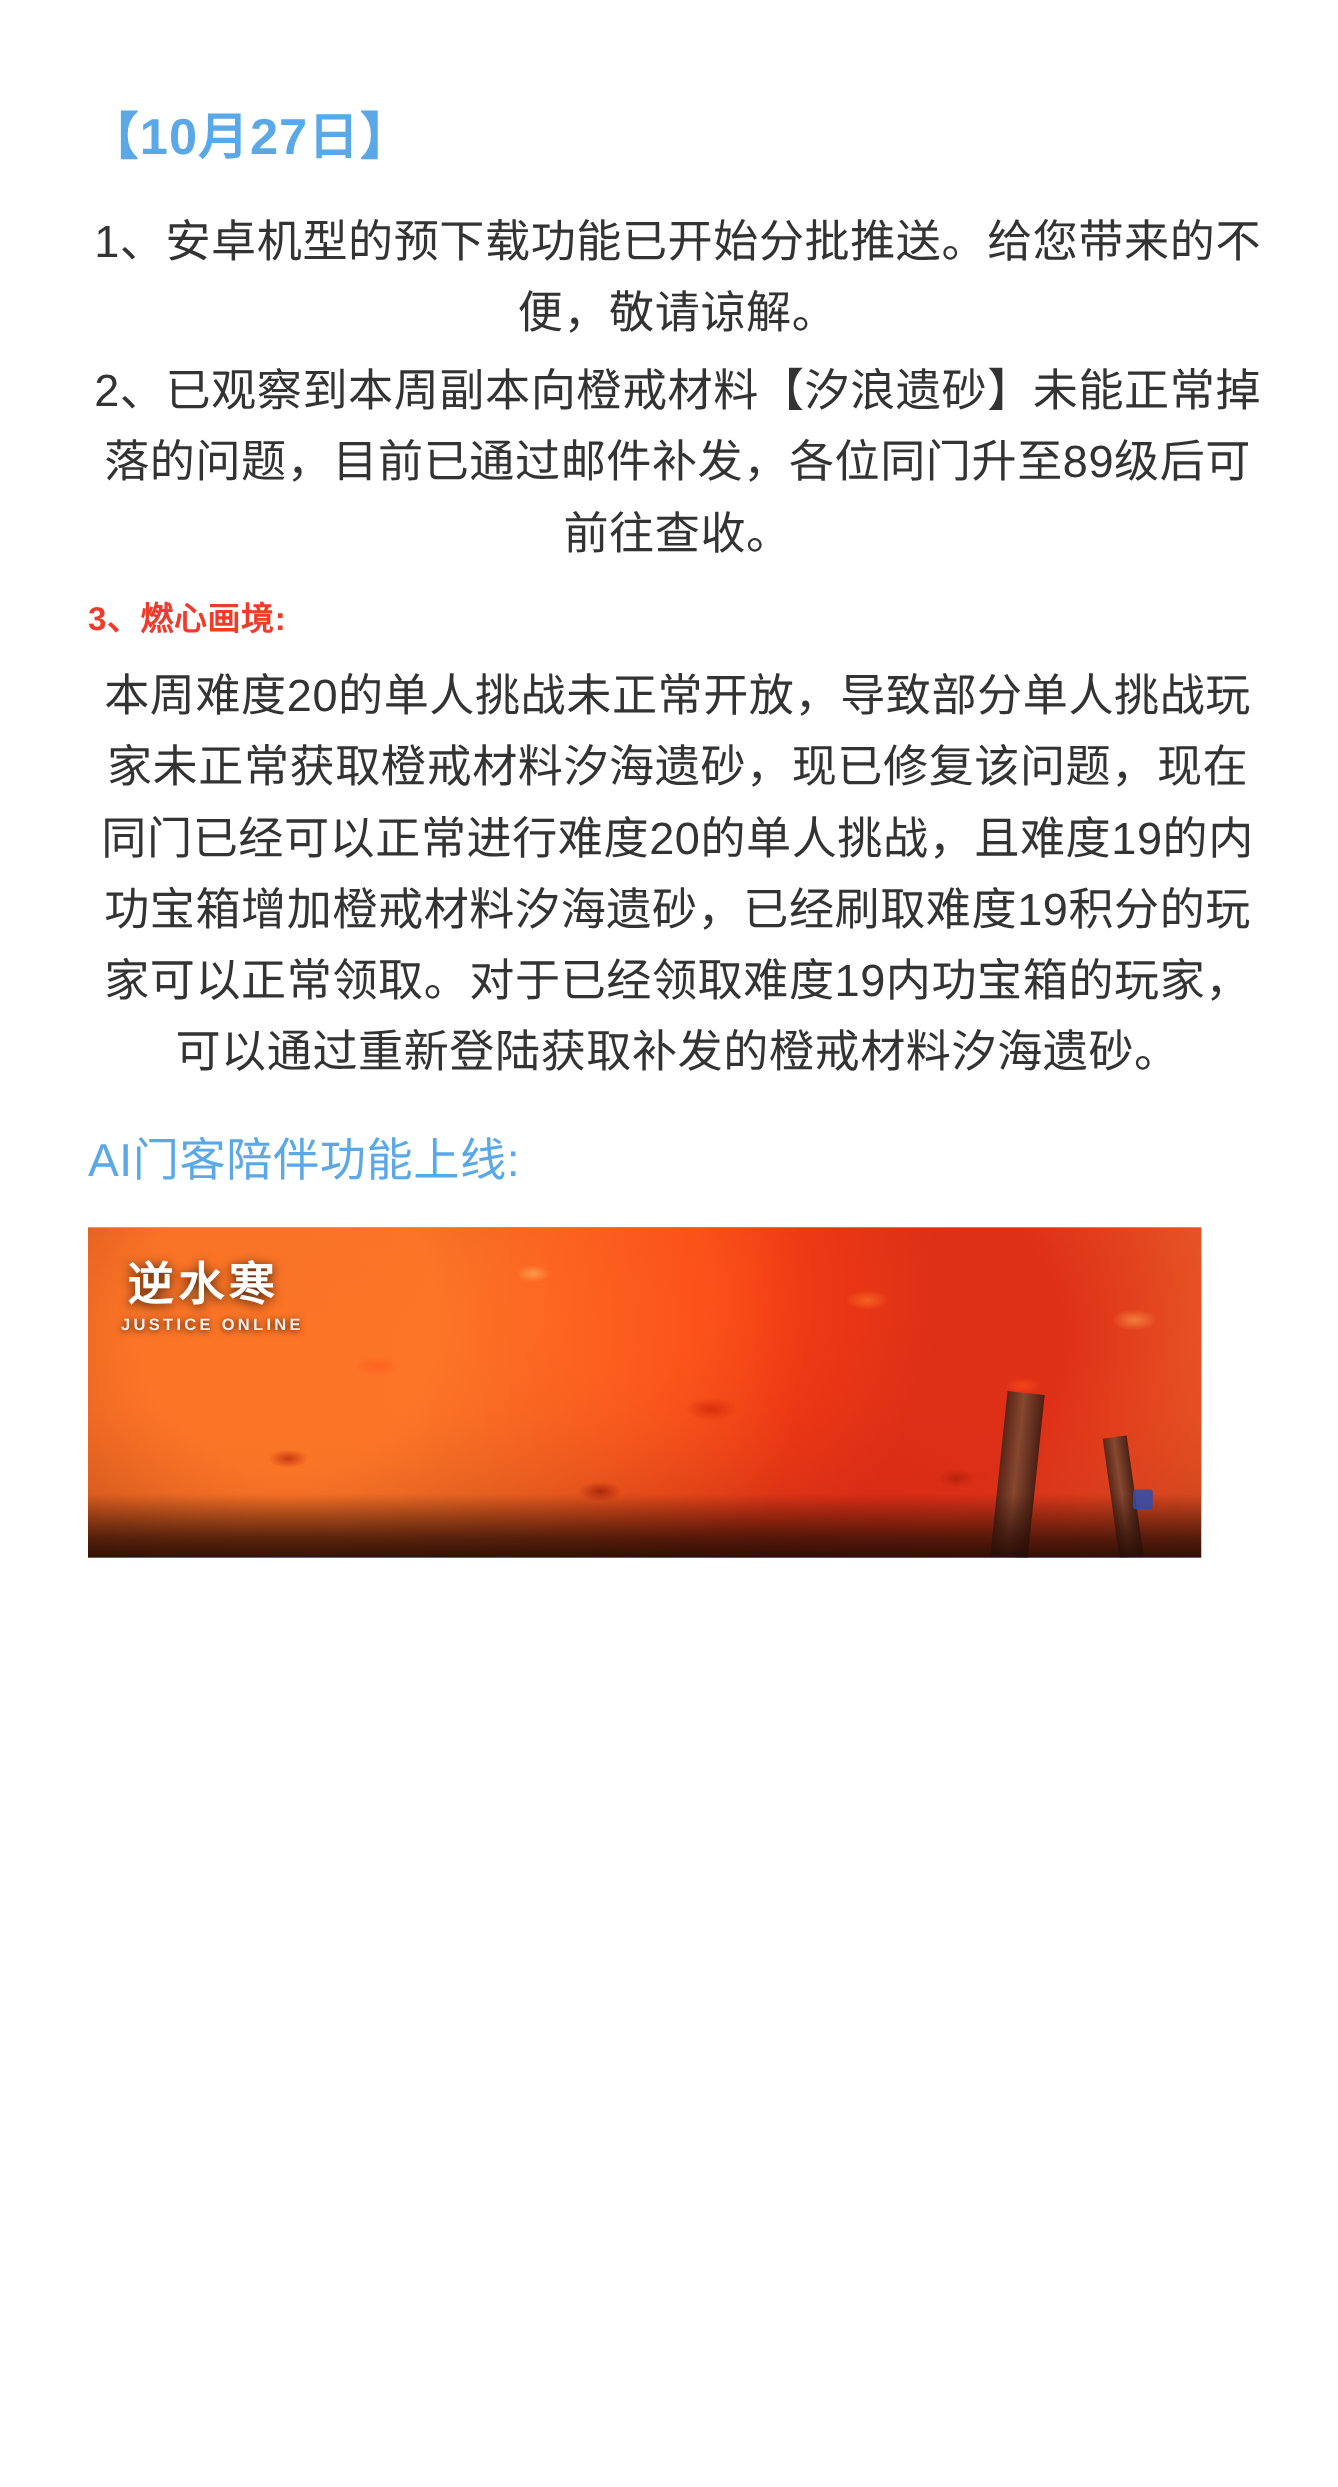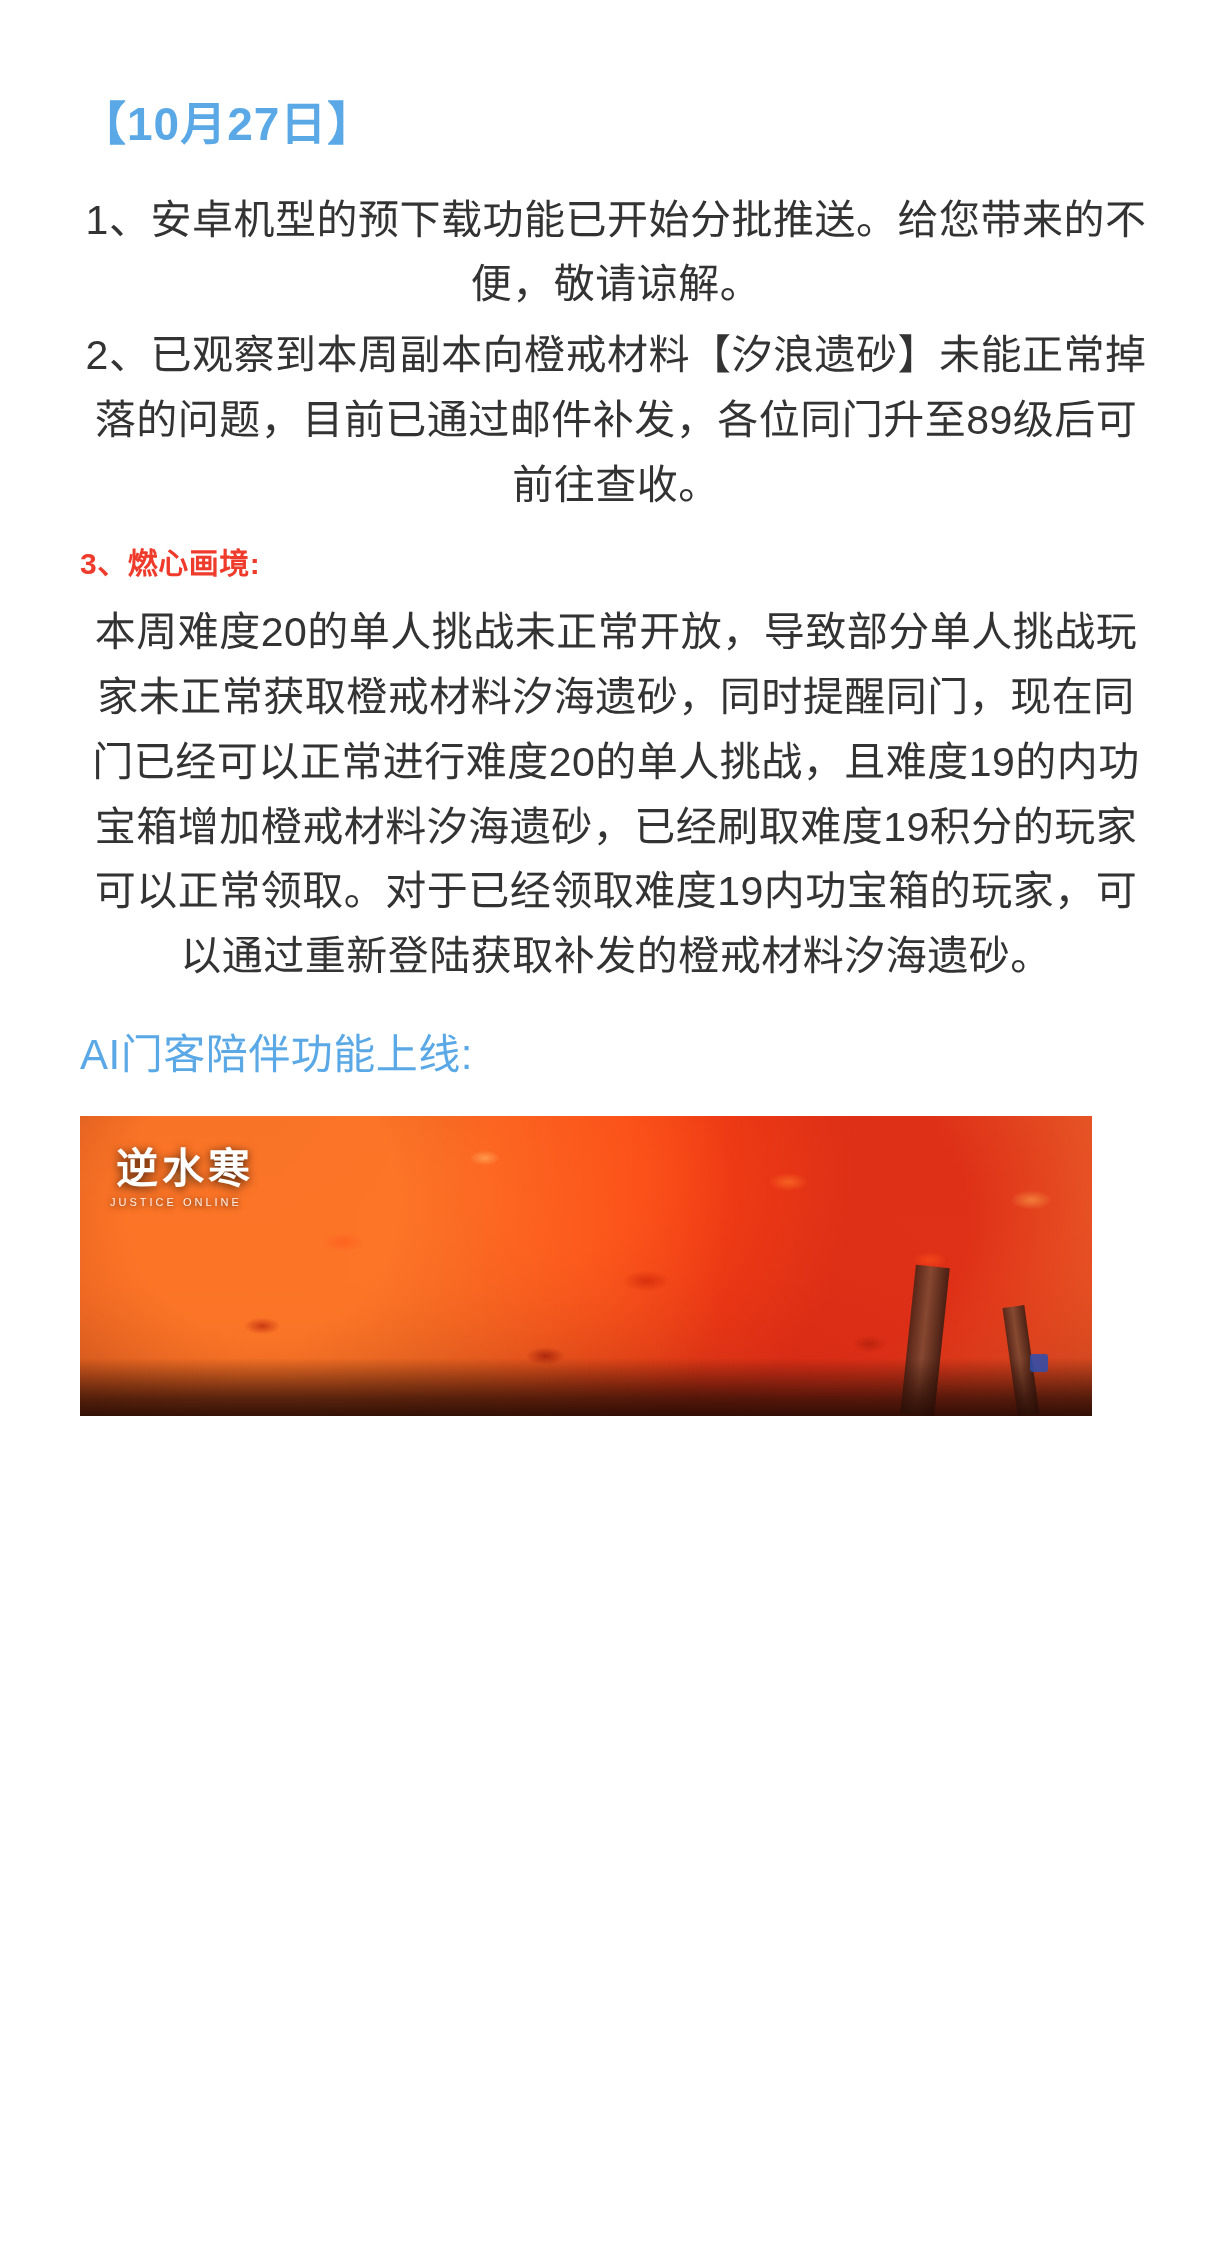--- a/index.html
+++ b/index.html
@@ -133,23 +133,24 @@
     font-size: 42px;
     letter-spacing: 4px;
     text-shadow: 0 2px 10px rgba(0,0,0,.75);
     line-height: 1;
   }
   .banner .logo-sub {
     position: absolute;
     left: 30px;
     top: 80px;
     color: rgba(255,255,255,.9);
-    font-size: 11px;
+    font-size: 15px;
     letter-spacing: 3px;
     text-shadow: 0 1px 6px rgba(0,0,0,.8);
+    font-weight: bold;
   }
   .banner .accent-dot {
     position: absolute;
     right: 44px;
     bottom: 44px;
     width: 18px;
     height: 18px;
     background: #2c4fb0;
     border-radius: 3px;
     opacity: .85;
@@ -161,21 +162,21 @@
 <div class="page">
 
   <h1 class="heading-date">【10月27日】</h1>
 
   <p class="para block">1、安卓机型的预下载功能已开始分批推送。给您带来的不便，敬请谅解。</p>
 
   <p class="para block">2、已观察到本周副本向橙戒材料【汐浪遗砂】未能正常掉落的问题，目前已通过邮件补发，各位同门升至89级后可前往查收。</p>
 
   <h2 class="heading-red">3、燃心画境:</h2>
 
-  <p class="para block">本周难度20的单人挑战未正常开放，导致部分单人挑战玩家未正常获取橙戒材料汐海遗砂，同时提醒同门，现在同门已经可以正常进行难度20的单人挑战，且难度19的内功宝箱增加橙戒材料汐海遗砂，已经刷取难度19积分的玩家可以正常领取。对于已经领取难度19内功宝箱的玩家，可以通过重新登陆获取补发的橙戒材料汐海遗砂。</p>
+  <p class="para block">本周难度20的单人挑战未正常开放，导致部分单人挑战玩家未正常获取橙戒材料汐海遗砂，现已修复该问题，现在同门已经可以正常进行难度20的单人挑战，且难度19的内功宝箱增加橙戒材料汐海遗砂，已经刷取难度19积分的玩家可以正常领取。对于已经领取难度19内功宝箱的玩家，可以通过重新登陆获取补发的橙戒材料汐海遗砂。</p>
 
 
   <h2 class="heading-blue">AI门客陪伴功能上线:</h2>
 
 
   <div class="banner">
     <div class="leaf-texture"></div>
     <div class="trunk"></div>
     <div class="trunk b2"></div>
     <div class="ground"></div>

